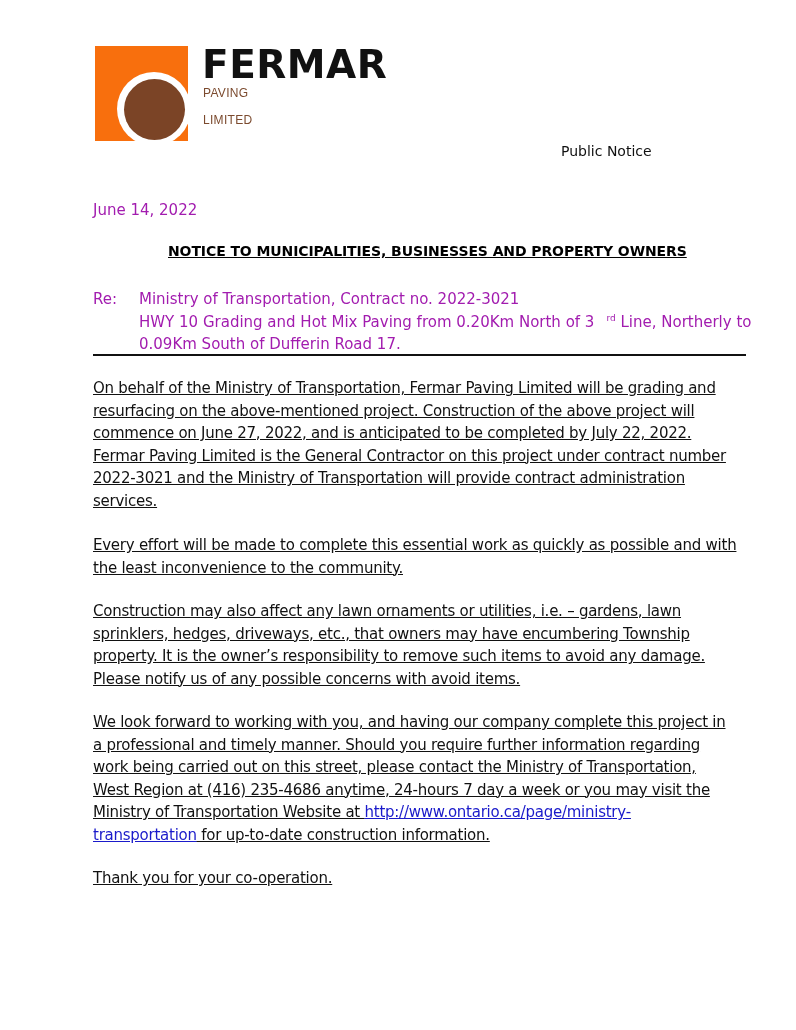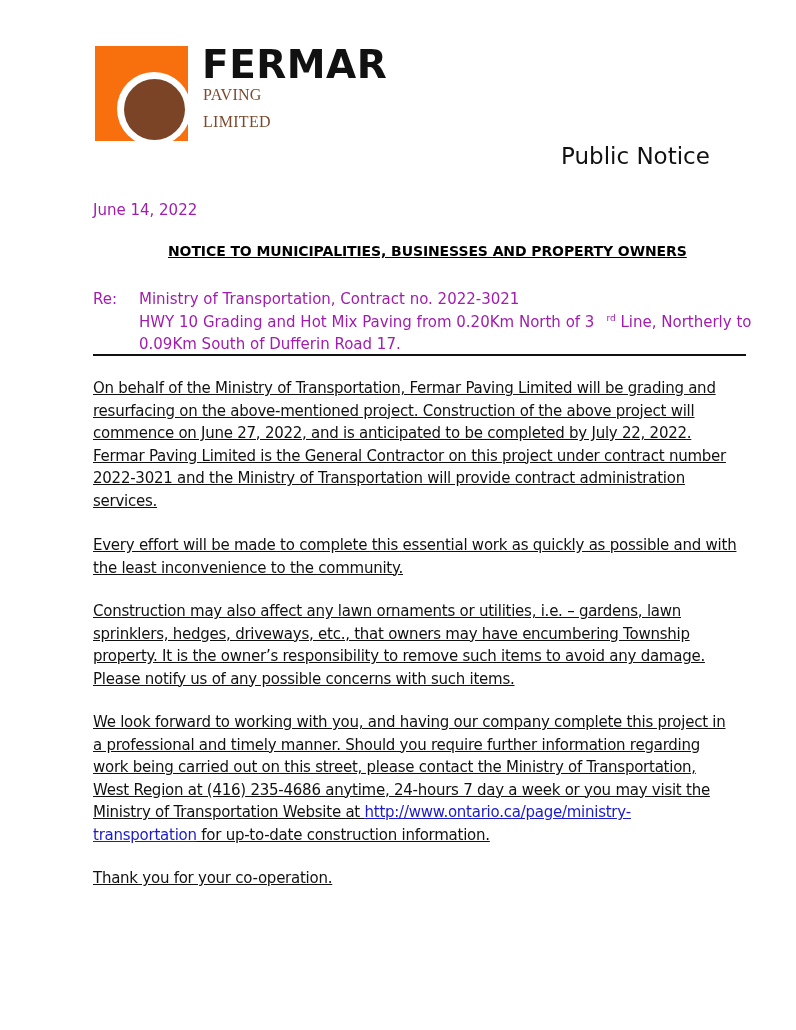--- a/index.html
+++ b/index.html
@@ -68,22 +68,22 @@
       font-family: "DejaVu Sans", sans-serif;
       font-weight: bold;
       font-size: 39px;
       letter-spacing: 0.5px;
       color: #111111;
       white-space: nowrap;
     }
     .logo-sub {
       position: absolute;
       left: 108px;
-      font-family: Liberation Serif, serif;
-      font-size: 16px;
+      font-family: Liberation Sans, sans-serif;
+      font-size: 12px;
       color: #7b4a2e;
       white-space: nowrap;
       letter-spacing: 0.3px;
     }
     .logo-sub.l1 { top: 40px; }
     .logo-sub.l2 { top: 67px; }
 
     
     .t {
       position: absolute;
@@ -91,21 +91,21 @@
       font-size: 15px;
       line-height: 22.5px;
       color: #a21caf;
       white-space: nowrap;
     }
     .public-notice {
       position: absolute;
       left: 561px;
       top: 143px;
       font-family: "DejaVu Sans", sans-serif;
-      font-size: 23px;
+      font-size: 14px;
       color: #111111;
       white-space: nowrap;
     }
     .date { left: 93px; top: 199px; }
     .heading {
       position: absolute;
       left: 168px;
       top: 243px;
       font-family: "DejaVu Sans", sans-serif;
       font-size: 14px;
@@ -198,21 +198,21 @@
 
   <div class="para p2">
     <span class="line">Every effort will be made to complete this essential work as quickly as possible and with</span>
     <span class="line">the least inconvenience to the community.</span>
   </div>
 
   <div class="para p3">
     <span class="line">Construction may also affect any lawn ornaments or utilities, i.e. – gardens, lawn</span>
     <span class="line">sprinklers, hedges, driveways, etc., that owners may have encumbering Township</span>
     <span class="line">property.  It is the owner’s responsibility to remove such items to avoid any damage.</span>
-    <span class="line">Please notify us of any possible concerns with such items.</span>
+    <span class="line">Please notify us of any possible concerns with avoid items.</span>
   </div>
 
   <div class="para p4">
     <span class="line">We look forward to working with you, and having our company complete this project in</span>
     <span class="line">a professional and timely manner.  Should you require further information regarding</span>
     <span class="line">work being carried out on this street, please contact the Ministry of Transportation,</span>
     <span class="line">West Region at (416) 235-4686 anytime, 24-hours 7 day a week or you may visit the</span>
     <span class="line"><span>Ministry of Transportation Website at </span><a class="link" style="color: rgb(26, 26, 202);">http://www.ontario.ca/page/ministry-</a></span>
     <span class="line"><a class="link" style="color: rgb(26, 26, 202);">transportation</a><span> for up-to-date construction information.</span></span>
   </div>

